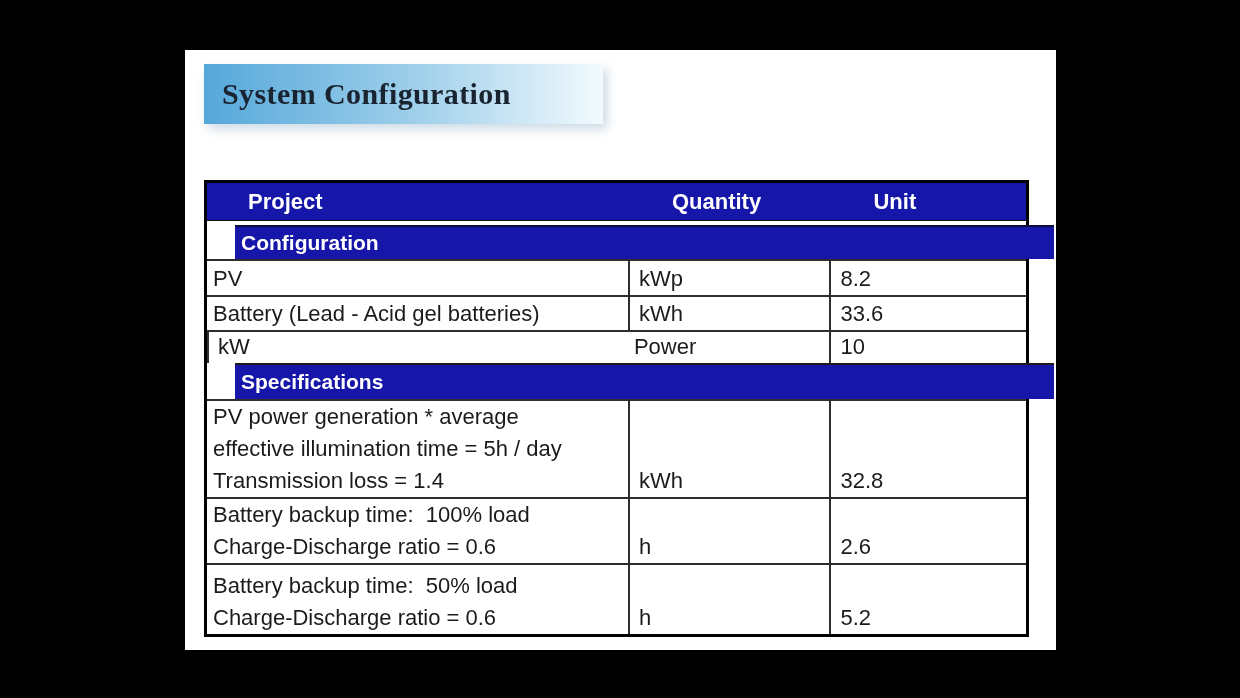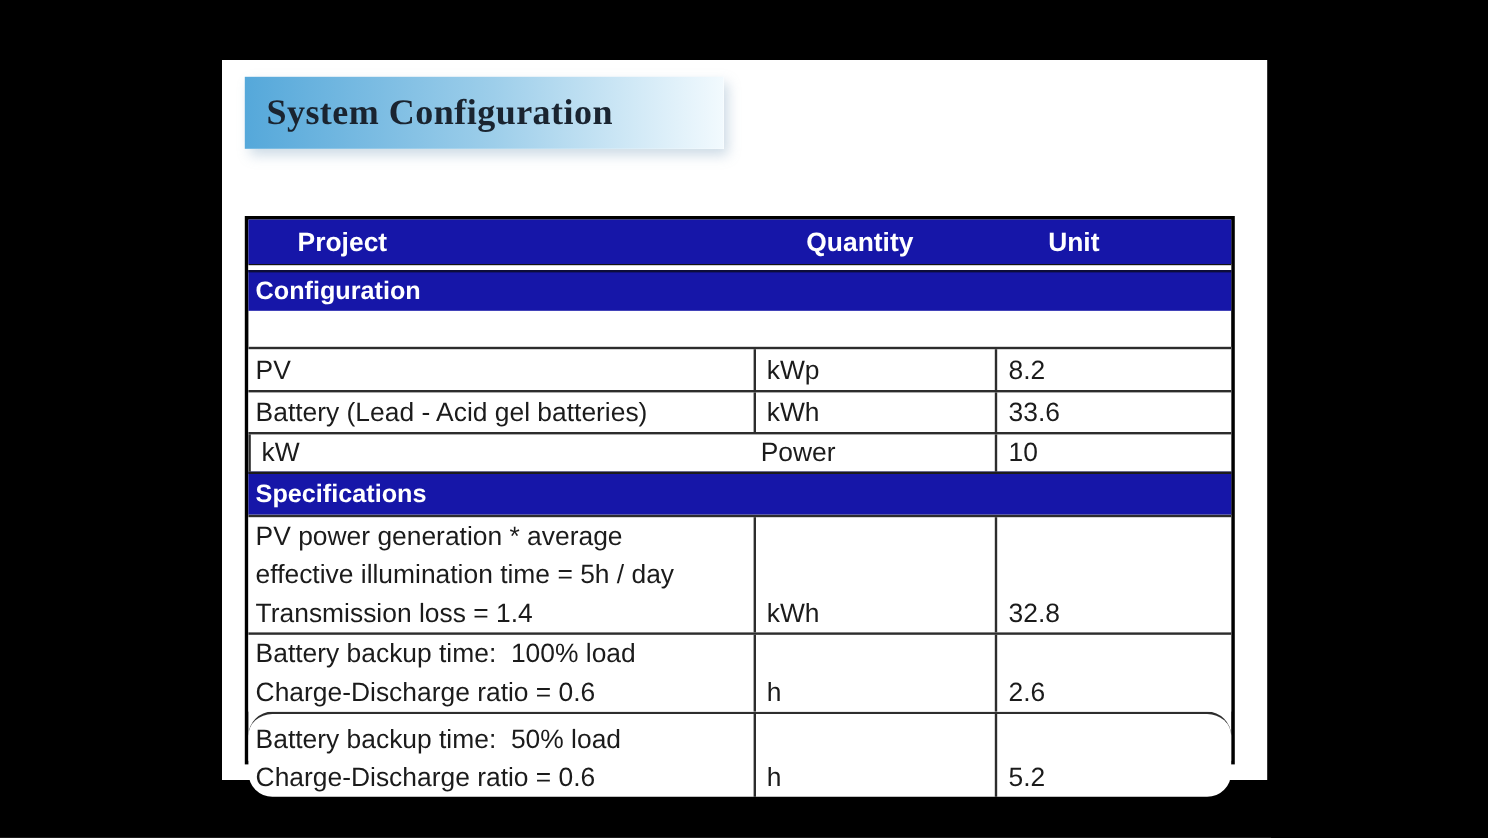--- a/index.html
+++ b/index.html
@@ -20,21 +20,21 @@
   .grid{display:grid;grid-template-columns:424fr 203fr 198fr;}
 
   .header-row{height:37px;background:#1616A8;}
   .hcell{display:flex;align-items:center;box-sizing:border-box;padding-left:6px;
          color:#ffffff;font-weight:bold;font-size:22px;margin-left:35px;}
   .hcell.c2,.hcell.c3{padding-left:9px;}
 
   .sep{height:5px;background:#ffffff;border-top:1px solid #141414;}
 
   .section-row{background:#1616A8;color:#ffffff;font-weight:bold;font-size:21px;
-         display:flex;align-items:center;box-sizing:border-box;padding-left:6px;}
+         display:flex;align-items:center;box-sizing:border-box;padding-left:6px;margin-left:28px;}
   .section-row.first{height:34px;border-top:2px solid #0d0d3a;}
   .section-row.later{height:36px;border-top:2px solid #1c1c1c;}
 
   .data-row{background:#ffffff;border-top:2px solid #2d2d2d;color:#1b1b1b;font-size:22px;}
   .cell{display:flex;flex-direction:column;justify-content:flex-end;box-sizing:border-box;
         padding:0 4px 0 6px;overflow:hidden;}
   .cell.unit,.cell.qty{border-left:2px solid #2d2d2d;padding-left:9px;}
   .line{line-height:32px;white-space:pre-wrap;}
 </style>
 </head>
@@ -46,21 +46,21 @@
       <span class="title-text">System Configuration</span>
     </div>
     <div class="cfg-table" id="table-root">
         <div class="row grid header-row">
           <div class="hcell c1">Project</div>
           <div class="hcell c3">Quantity</div>
           <div class="hcell c2">Unit</div>
         </div>
         <div class="row sep"></div>
         <div class="row section-row first">Configuration</div>
-        <div class="row grid data-row" style="height: 36px; margin-top: 30px;">
+        <div class="row grid data-row" style="height: 36px;">
           <div class="cell project">
             <div class="line">PV</div>
           </div>
           <div class="cell unit">
             <div class="line">kWp</div>
           </div>
           <div class="cell qty">
             <div class="line">8.2</div>
           </div>
         </div>
@@ -105,21 +105,21 @@
             <div class="line">Battery backup time:  100% load</div>
             <div class="line">Charge-Discharge ratio = 0.6</div>
           </div>
           <div class="cell unit">
             <div class="line">h</div>
           </div>
           <div class="cell qty">
             <div class="line">2.6</div>
           </div>
         </div>
-        <div class="row grid data-row" style="height: 71px; border-radius: 20px;">
+        <div class="row grid data-row" style="height: 71px;">
           <div class="cell project">
             <div class="line">Battery backup time:  50% load</div>
             <div class="line">Charge-Discharge ratio = 0.6</div>
           </div>
           <div class="cell unit">
             <div class="line">h</div>
           </div>
           <div class="cell qty">
             <div class="line">5.2</div>
           </div>

